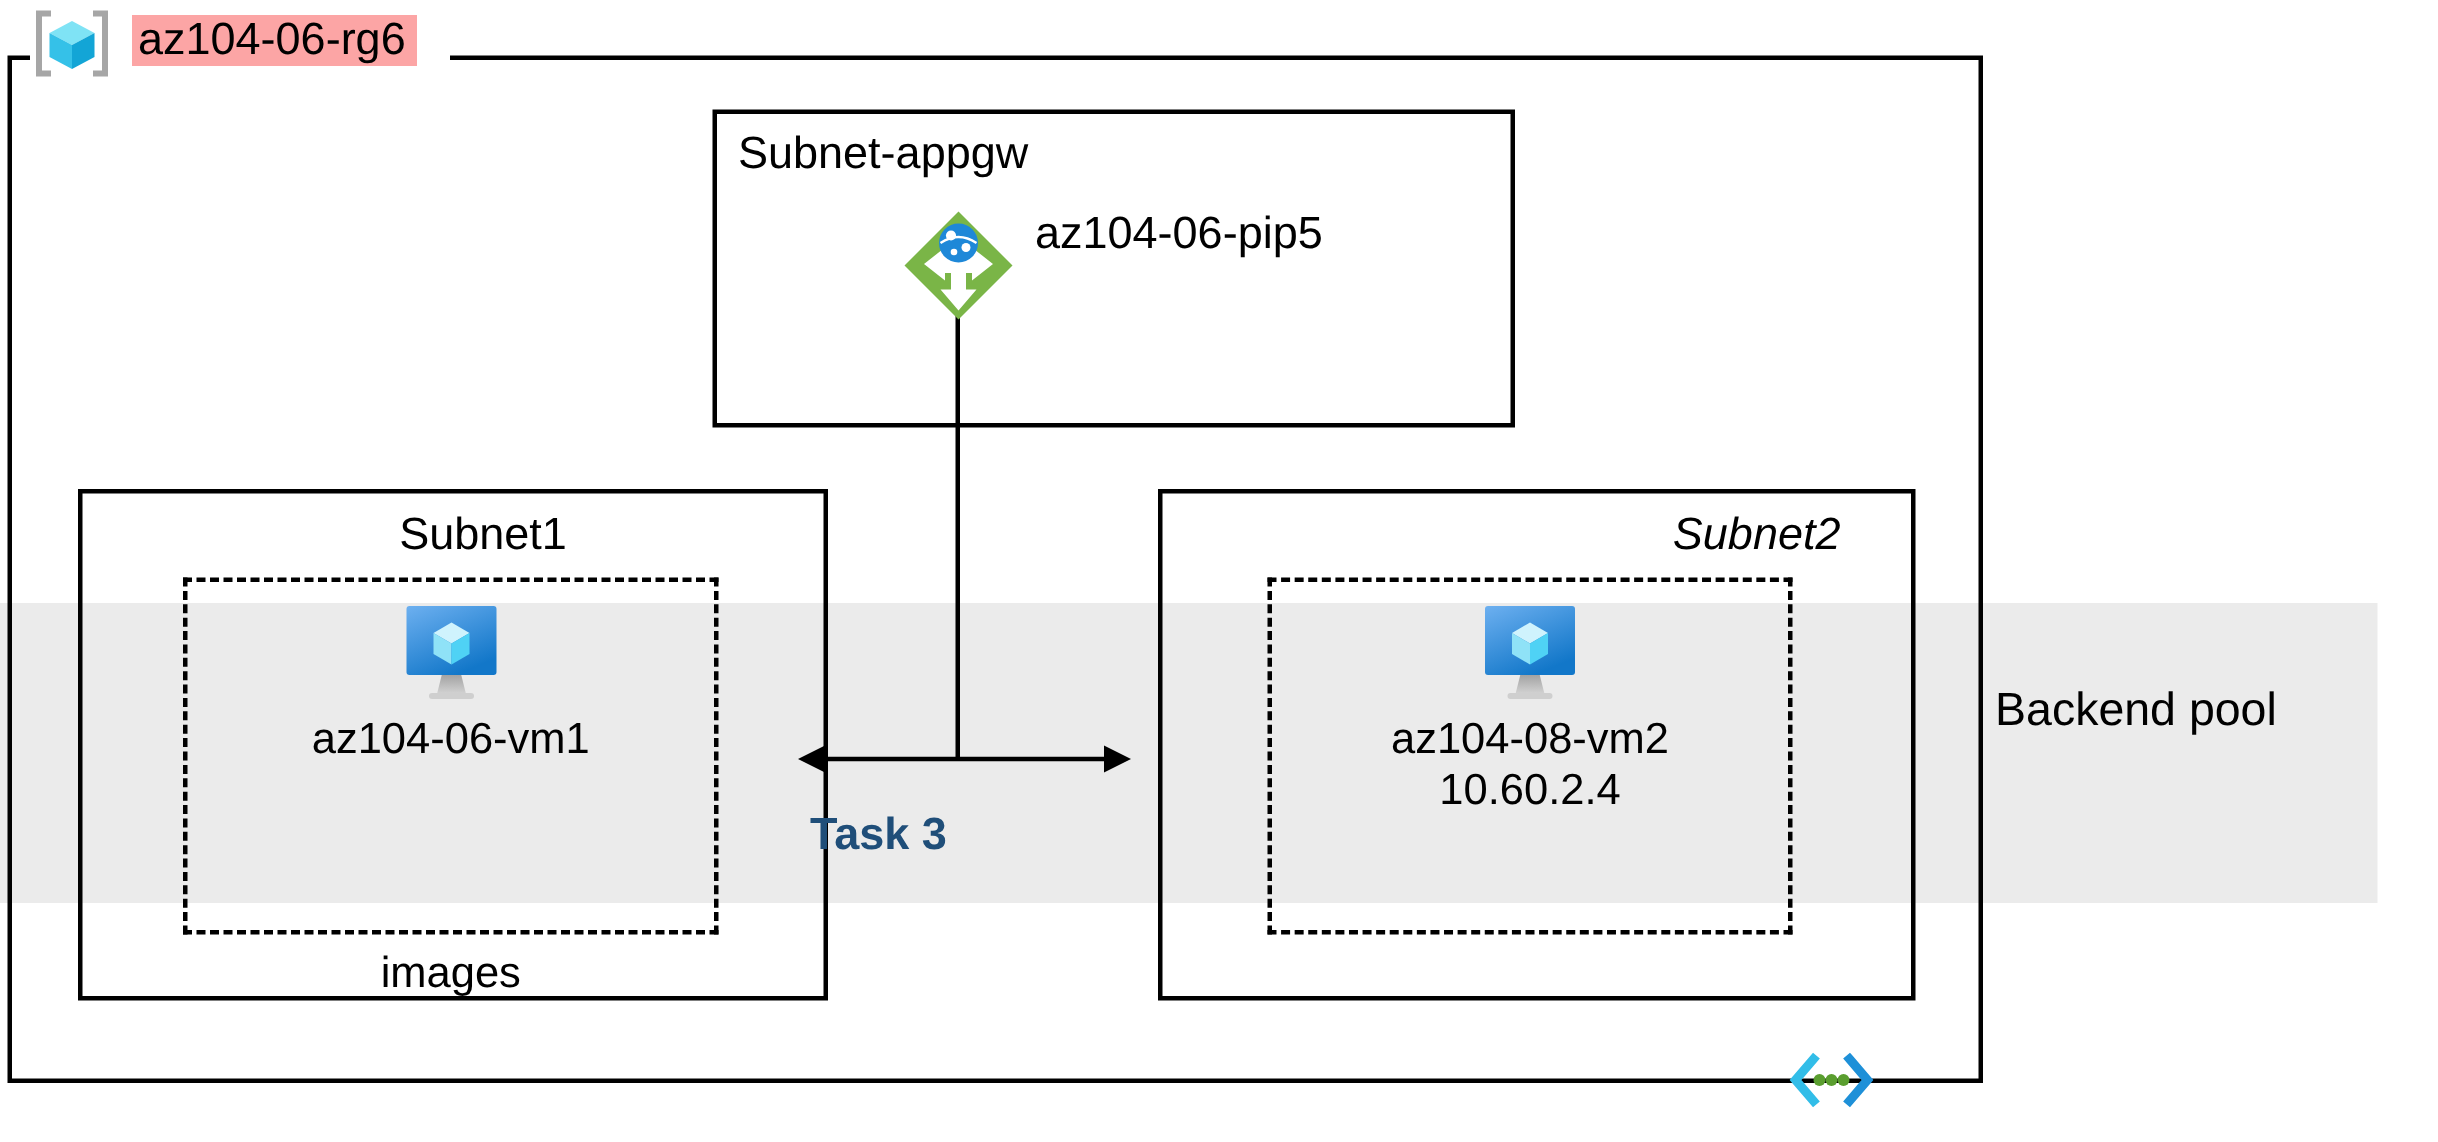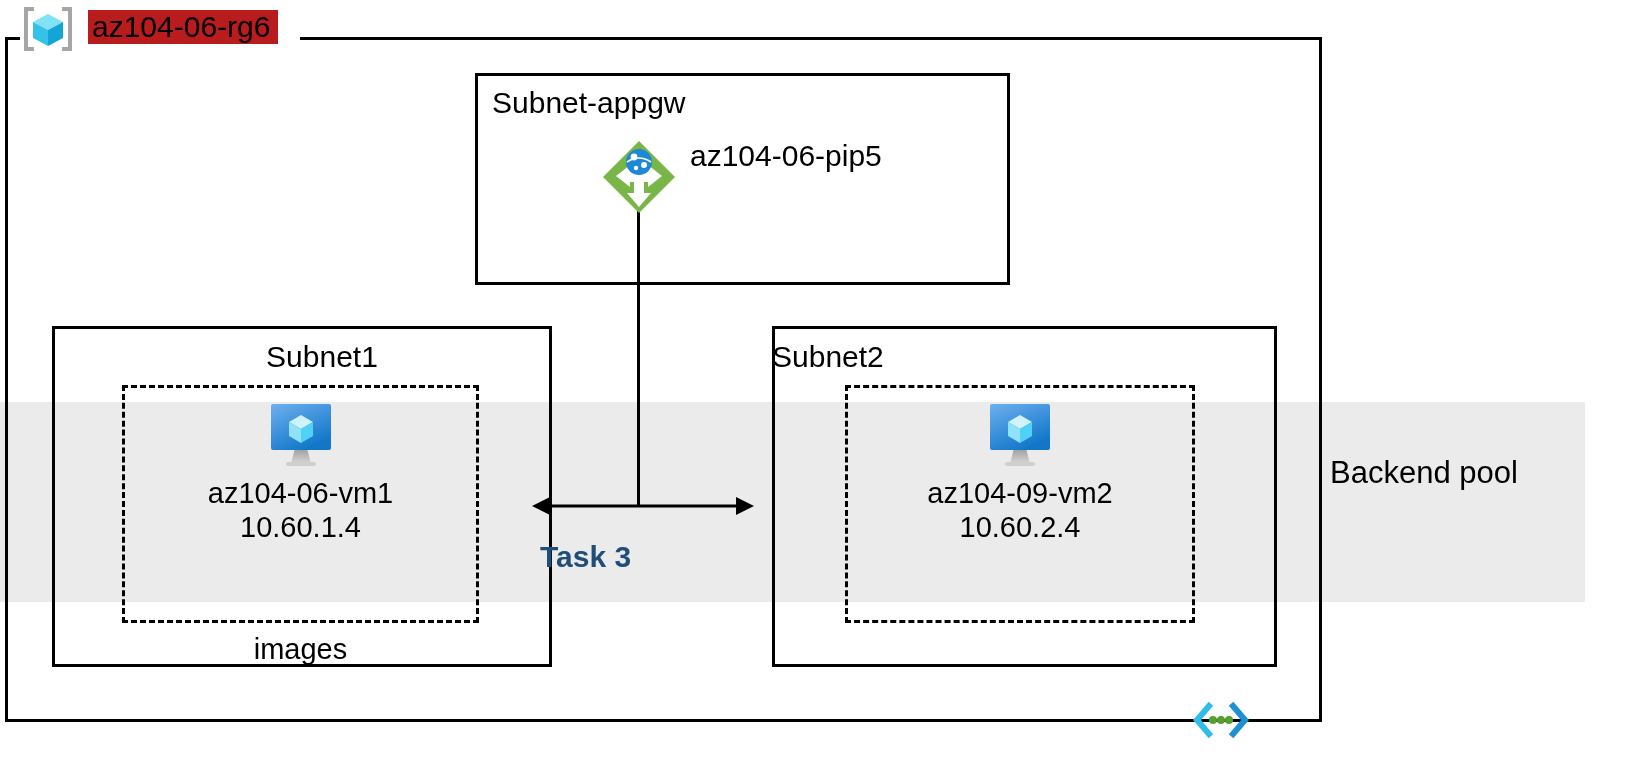--- a/index.html
+++ b/index.html
@@ -61,21 +61,21 @@
     height: 20px;
     background: #ffffff;
     z-index: 4;
   }
   .rg-label {
     left: 88px;
     top: 10px;
     font-size: 30px;
     white-space: nowrap;
     z-index: 6;
-    background: #b91c1c;
+    background: #fca5a5;
     padding: 0 8px 0 4px;
   }
   .rg-icon {
     left: 22px;
     top: 6px;
     width: 52px;
     height: 46px;
     z-index: 6;
   }
 
@@ -91,21 +91,21 @@
 
   .subnet-title {
     position: absolute;
     font-size: 30px;
     white-space: nowrap;
     z-index: 7;
     color: #000000;
   }
   .subnet-appgw-title { left: 492px; top: 86px; }
   .subnet1-title      { left: 0px;   top: 340px; width: 644px; text-align: center; }
-  .subnet2-title      { left: 772px; top: 340px; width: 455px; text-align: left; }
+  .subnet2-title      { left: 772px; top: 340px; width: 455px; text-align: right; font-style: italic; }
 
   
   .dashed-box {
     border: 3px dashed #000000;
     background: transparent;
     z-index: 6;
   }
   .dashed1 { left: 122px; top: 385px; width: 357px; height: 238px; }
   .dashed2 { left: 845px; top: 385px; width: 350px; height: 238px; }
 
@@ -283,21 +283,20 @@
         <rect x="9" y="6" width="60" height="46" rx="2" fill="url(#scr1)"></rect>
 
         <polygon points="39,17 51,24 39,31 27,24" fill="#CFF3FD"></polygon>
 
         <polygon points="27,24 39,31 39,45 27,38" fill="#8FE2F7"></polygon>
 
         <polygon points="51,24 51,38 39,45 39,31" fill="#4FD2F5"></polygon>
       </svg>
     </div>
     <div class="vm-line">az104-06-vm1</div>
-    <div class="vm-line">10.60.1.4</div>
   </div>
 
   <div class="storage-label storage1">images</div>
 
   <div class="abs subnet-box subnet2-box"></div>
   <div class="subnet-title subnet2-title">Subnet2</div>
   <div class="abs dashed-box dashed2"></div>
 
   <div class="abs vm-block vm2-block">
     <div class="vm-icon-wrap">
@@ -313,21 +312,21 @@
           </linearGradient>
         </defs>
         <path d="M33 50 L45 50 L49 66 L29 66 Z" fill="url(#stand2)"></path>
         <rect x="24" y="64" width="30" height="4" rx="2" fill="#CFCFCF"></rect>
         <rect x="9" y="6" width="60" height="46" rx="2" fill="url(#scr2)"></rect>
         <polygon points="39,17 51,24 39,31 27,24" fill="#CFF3FD"></polygon>
         <polygon points="27,24 39,31 39,45 27,38" fill="#8FE2F7"></polygon>
         <polygon points="51,24 51,38 39,45 39,31" fill="#4FD2F5"></polygon>
       </svg>
     </div>
-    <div class="vm-line">az104-09-vm2</div>
+    <div class="vm-line">az104-08-vm2</div>
     <div class="vm-line">10.60.2.4</div>
   </div>
 
 
   <div class="abs arrow-svg">
     <svg viewBox="0 0 230 38" width="230" height="38" xmlns="http://www.w3.org/2000/svg">
       <line x1="18" y1="19" x2="212" y2="19" stroke="#000000" stroke-width="3"></line>
       <polygon points="4,19 22,10 22,28" fill="#000000"></polygon>
       <polygon points="226,19 208,10 208,28" fill="#000000"></polygon>
     </svg>

